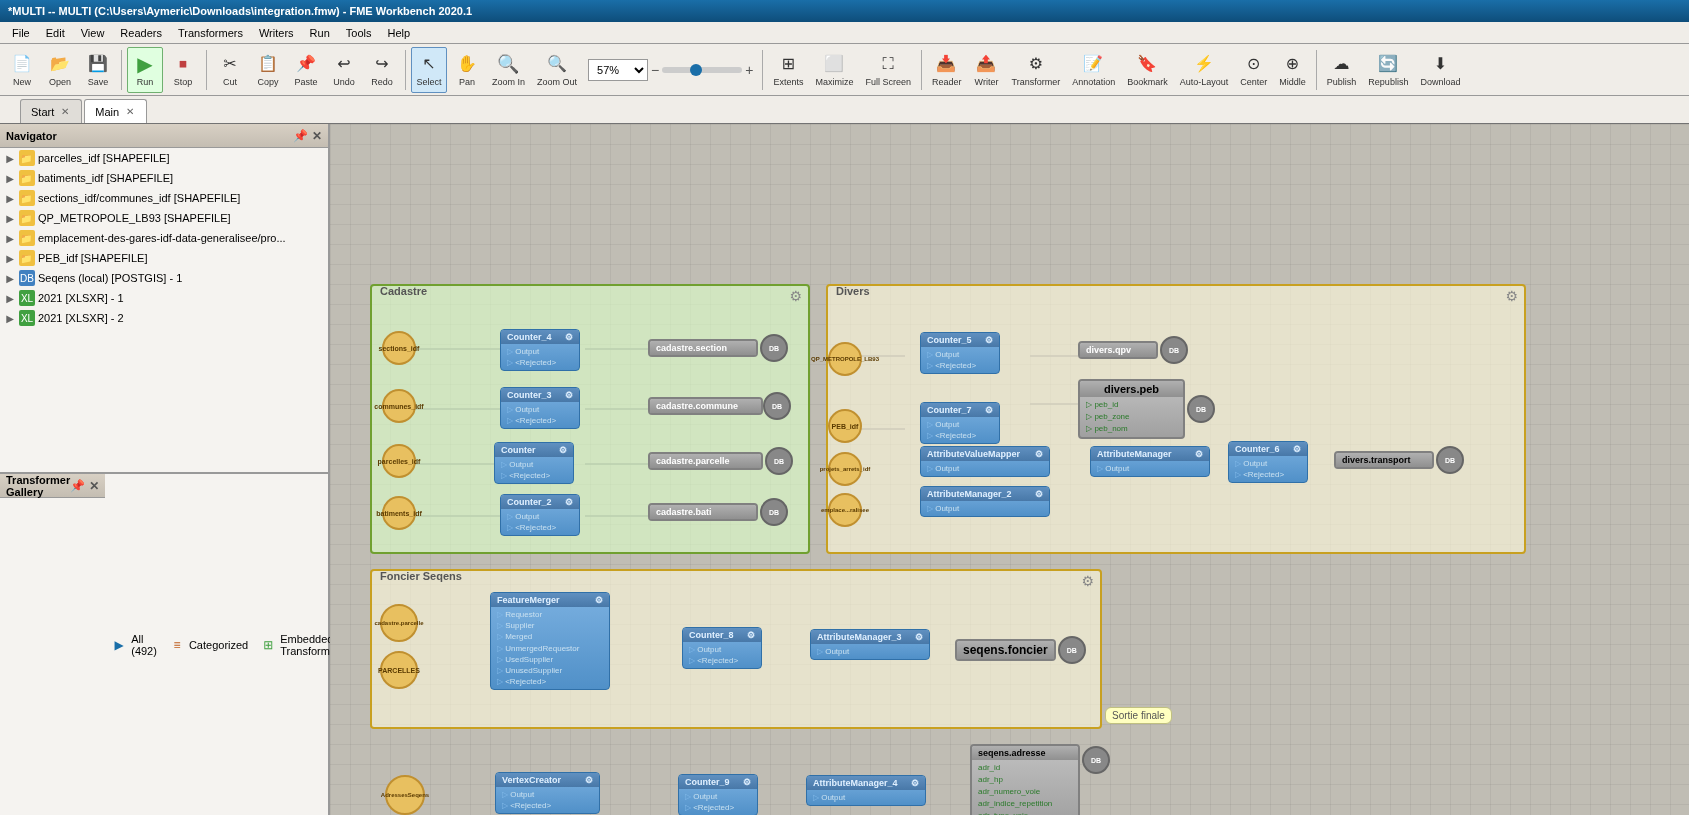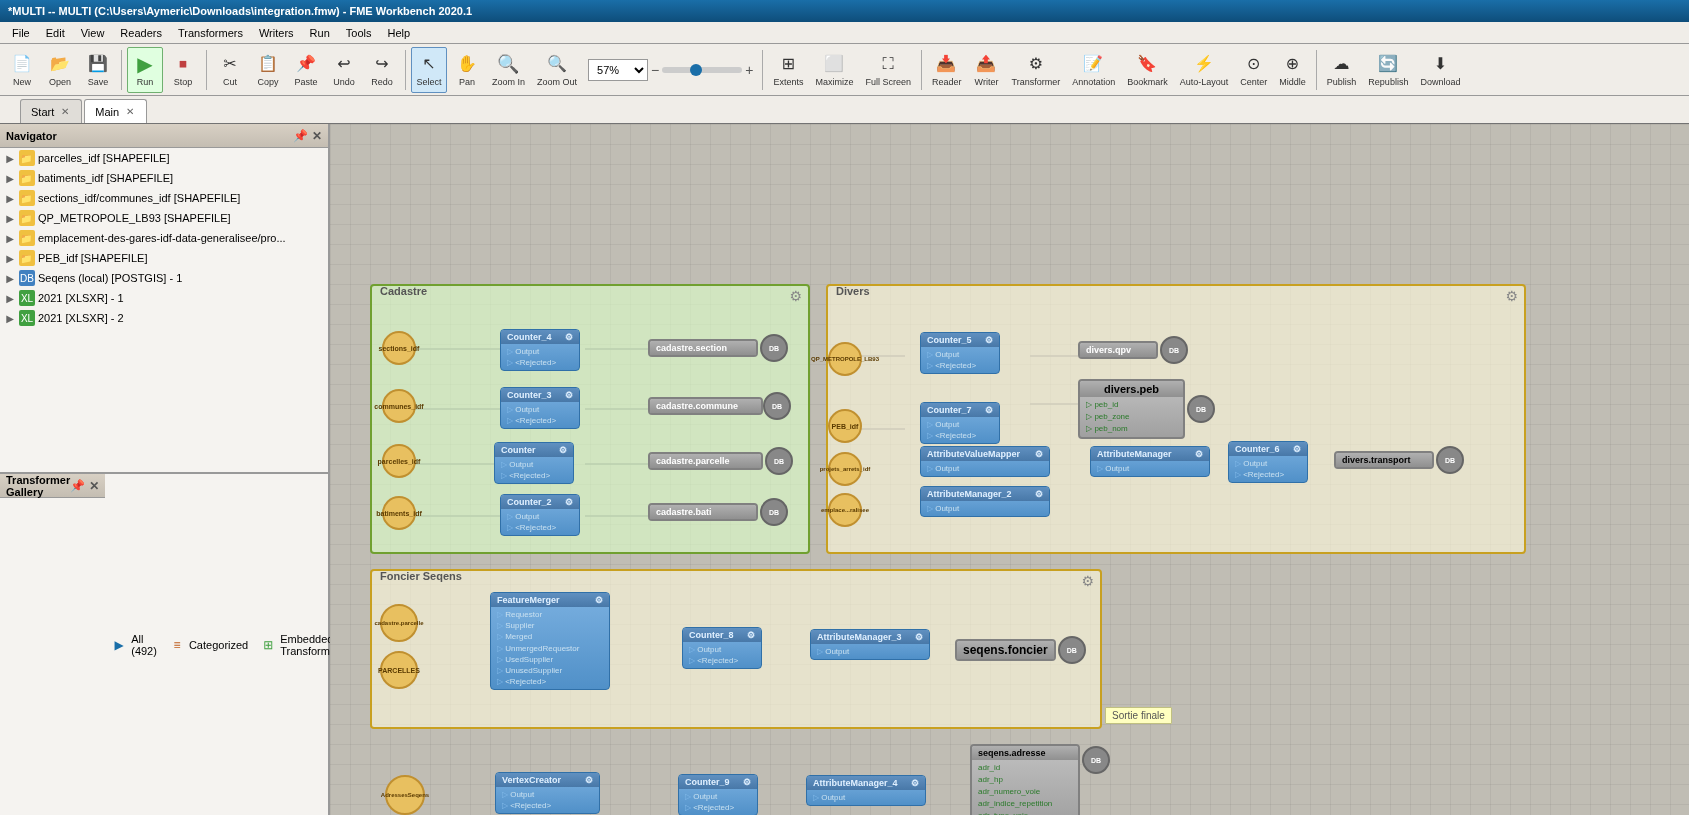--- a/index.html
+++ b/index.html
@@ -372,21 +372,21 @@
       width: 100%;
       height: 100%;
       pointer-events: none;
     }
 
     
     .label-bubble {
       position: absolute;
       background: #ffffc0;
       border: 1px solid #c0c080;
-      border-radius: 1px;
+      border-radius: 6px;
       padding: 2px 6px;
       font-size: 10px;
       color: #555;
       white-space: nowrap;
     }
   </style>
 </head>
 <body>
 
 <div id="titlebar">

